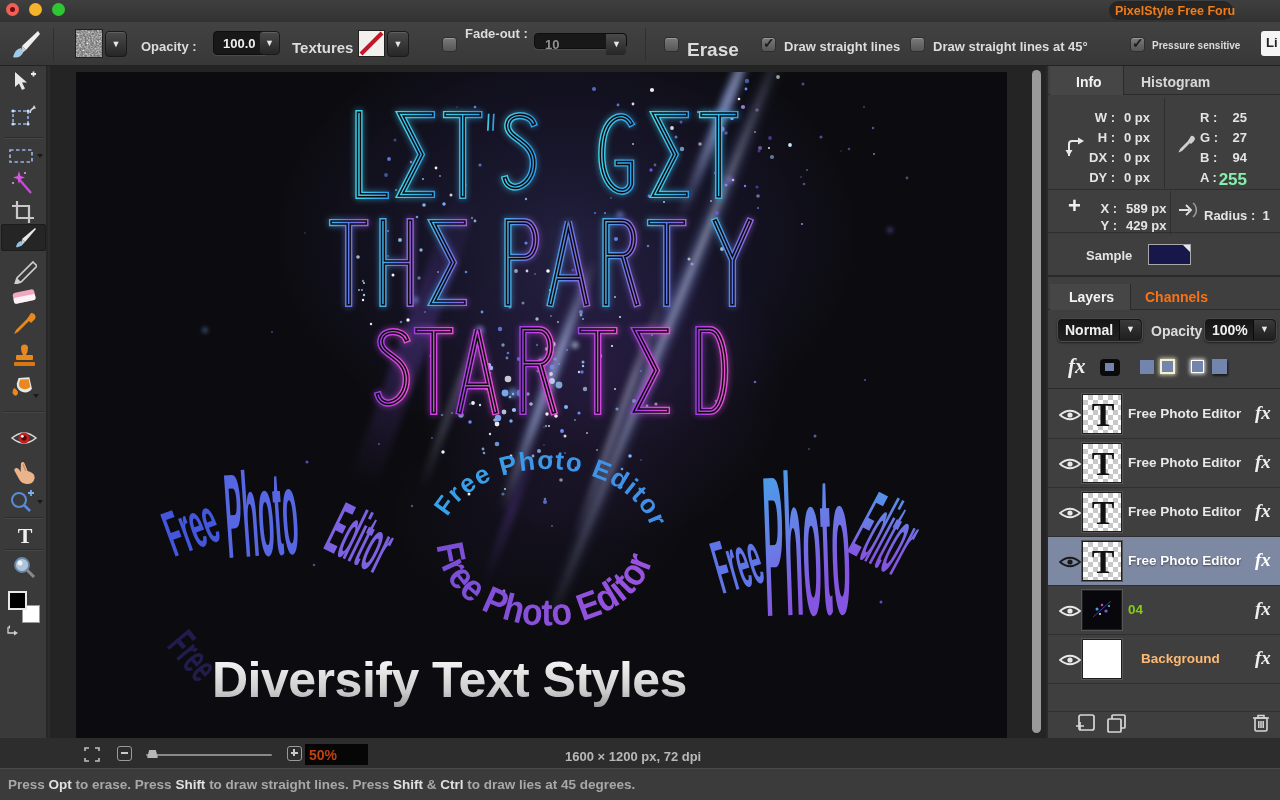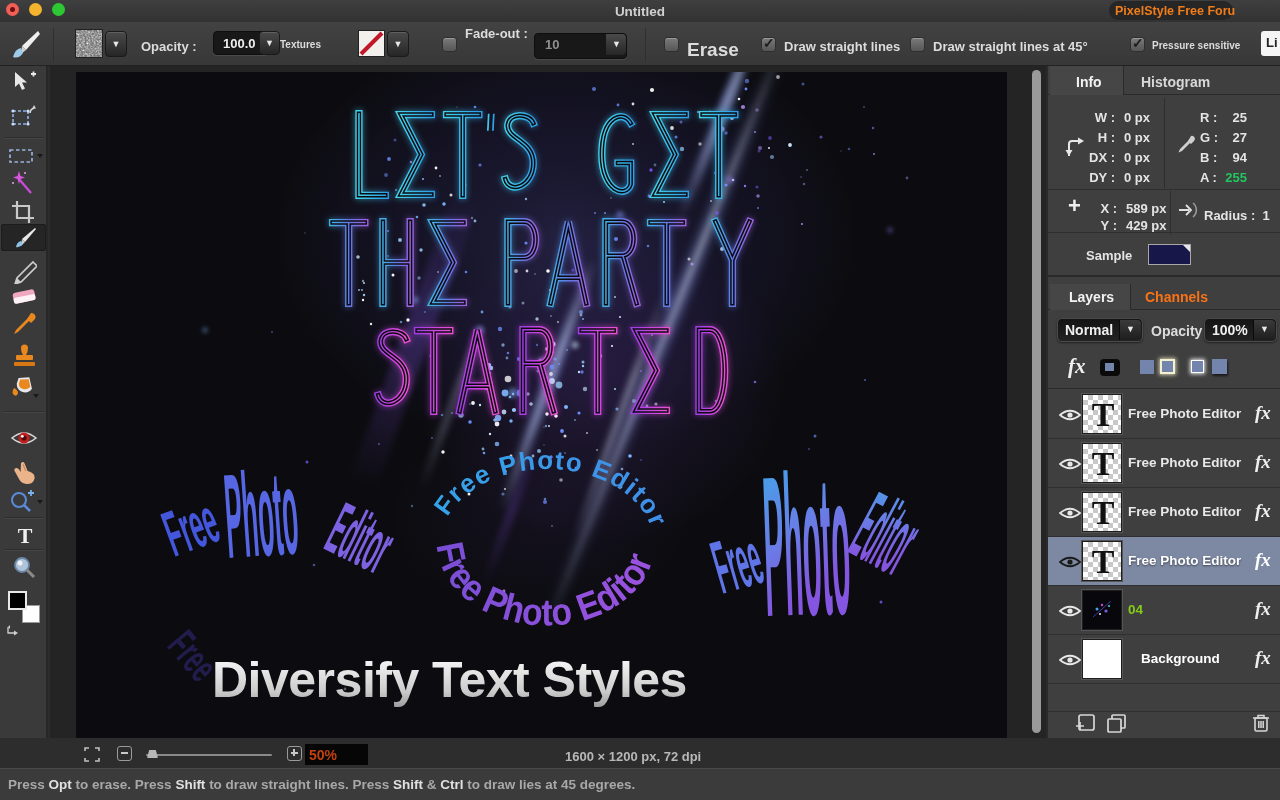--- a/index.html
+++ b/index.html
@@ -3,21 +3,20 @@
 *{margin:0;padding:0;box-sizing:border-box}
 html,body{width:1280px;height:800px;overflow:hidden;background:#2c2c2c;font-family:'Liberation Sans',sans-serif}
 .abs{position:absolute}
 </style></head><body>
 <div class="abs" style="left:0;top:0;width:1280px;height:22px;background:linear-gradient(#3f3f3f,#323232)">
     <div style="position:absolute;left:6px;top:3px;width:13px;height:13px;border-radius:50%;background:#f15f56">
       <span style="position:absolute;left:4px;top:4px;width:5px;height:5px;border-radius:50%;background:#6a0f0f"></span>
     </div>
     <div style="position:absolute;left:29px;top:3px;width:13px;height:13px;border-radius:50%;background:#f5b42e"></div>
     <div style="position:absolute;left:52px;top:3px;width:13px;height:13px;border-radius:50%;background:#2dc734"></div>
-    <div style="position:absolute;left:0;top:4px;width:100%;text-align:center;color:#d0d0d0;font-weight:bold;font-size:13.5px">Untitled</div>
     <div style="position:absolute;left:1109px;top:1px;width:124px;height:19px;background:#262626;border-radius:10px;">
       <span style="position:absolute;left:6px;top:3px;color:#f07d1a;font-weight:bold;font-size:12.5px;white-space:nowrap">PixelStyle Free Foru</span>
     </div>
   </div>
 <div class="abs" style="left:0;top:22px;width:1280px;height:44px;background:linear-gradient(#424242,#383838);border-bottom:1px solid #222">
     <svg style="position:absolute;left:8px;top:6px" width="34" height="34" viewBox="0 0 34 34">
       <path d="M30,3 L14,18 L18,22 L32,6 Z" fill="#efefef"></path>
       <path d="M14,18 L18,22 L13,26 Z" fill="#d0d0d0"></path>
       <path d="M13,20 q-6,1 -8,9 q6,2 10,-4 Z" fill="#9ecbe8"></path>
     </svg>
@@ -35,30 +34,30 @@
     <div style="position:absolute;left:105px;top:9px;width:22px;height:26px;border-radius:4px;background:linear-gradient(#4a4a4a,#262626);border:1px solid #1a1a1a;box-shadow:inset 0 1px 0 rgba(255,255,255,0.12)">
       <span style="position:absolute;left:50%;top:50%;transform:translate(-50%,-54%);color:#e8e8e8;font-size:9px">▼</span>
     </div>
     <div style="position:absolute;left:141px;top:17px;color:#dcdcdc;font-weight:bold;font-size:13px;white-space:nowrap">Opacity :</div>
     <div style="position:absolute;left:213px;top:9px;width:55px;height:24px;border-radius:4px;background:#181818;border:1px solid #0e0e0e;box-shadow:0 1px 0 rgba(255,255,255,0.09)">
       <span style="position:absolute;left:9px;top:4px;color:#efefef;font-weight:bold;font-size:13px">100.0</span>
     </div>
     <div style="position:absolute;left:259px;top:9px;width:21px;height:24px;border-radius:4px;background:linear-gradient(#4a4a4a,#262626);border:1px solid #1a1a1a;box-shadow:inset 0 1px 0 rgba(255,255,255,0.12)">
       <span style="position:absolute;left:50%;top:50%;transform:translate(-50%,-54%);color:#e8e8e8;font-size:9px">▼</span>
     </div>
-    <div style="position:absolute;left:280px;top:17px;color:#dcdcdc;font-weight:bold;font-size:10px;white-space:nowrap">Textures</div>
+    <div style="position:absolute;left:292px;top:17px;color:#dcdcdc;font-weight:bold;font-size:15px;white-space:nowrap">Textures</div>
     <div style="position:absolute;left:358px;top:8px;width:27px;height:27px;background:#f2f0ec;border:1px solid #222"><svg width="25" height="25">
         <path d="M2,23 L23,2" stroke="#c01828" stroke-width="4"></path>
       </svg></div>
     <div style="position:absolute;left:387px;top:9px;width:22px;height:26px;border-radius:4px;background:linear-gradient(#4a4a4a,#262626);border:1px solid #1a1a1a;box-shadow:inset 0 1px 0 rgba(255,255,255,0.12)">
       <span style="position:absolute;left:50%;top:50%;transform:translate(-50%,-54%);color:#e8e8e8;font-size:9px">▼</span>
     </div>
     <div style="position:absolute;left:442px;top:15px;width:15px;height:15px;border-radius:3.5px;background:linear-gradient(#7a7a7a,#565656);border:1px solid #2e2e2e;box-shadow:inset 0 1px 0 rgba(255,255,255,0.25)"></div>
     <div style="position:absolute;left:465px;top:4px;color:#dcdcdc;font-weight:bold;font-size:13px;white-space:nowrap">Fade-out :</div>
-    <div style="position:absolute;left:534px;top:11px;width:93px;height:26px;border-radius:4px;background:#181818;border:1px solid #0e0e0e;box-shadow:0 1px 0 rgba(255,255,255,0.09)">
+    <div style="position:absolute;left:534px;top:11px;width:93px;height:16px;border-radius:4px;background:#181818;border:1px solid #0e0e0e;box-shadow:0 1px 0 rgba(255,255,255,0.09)">
       <span style="position:absolute;left:10px;top:3px;color:#909090;font-weight:bold;font-size:13px">10</span>
       <span style="position:absolute;right:0;top:0;width:20px;height:21px;border-radius:0 4px 4px 0;background:linear-gradient(#4a4a4a,#262626)"></span>
       <span style="position:absolute;right:5px;top:5px;color:#e8e8e8;font-size:9px">▼</span>
     </div>
     <div style="position:absolute;left:645px;top:6px;width:1px;height:34px;background:#303030"></div>
     <div style="position:absolute;left:664px;top:15px;width:15px;height:15px;border-radius:3.5px;background:linear-gradient(#7a7a7a,#565656);border:1px solid #2e2e2e;box-shadow:inset 0 1px 0 rgba(255,255,255,0.25)"></div>
     <div style="position:absolute;left:687px;top:17px;color:#dcdcdc;font-weight:bold;font-size:19px;white-space:nowrap">Erase</div>
     <div style="position:absolute;left:761px;top:15px;width:15px;height:15px;border-radius:3.5px;background:linear-gradient(#7a7a7a,#565656);border:1px solid #2e2e2e;box-shadow:inset 0 1px 0 rgba(255,255,255,0.25)">
       <span style="position:absolute;left:1px;top:-3px;color:#1d1d1d;font:bold 14px 'Liberation Sans';">✓</span>
     </div>
@@ -678,21 +677,21 @@
     <div style="position:absolute;left:76px;top:84px;color:#e4e4e4;font-weight:bold;font-size:13px;white-space:nowrap">0 px</div>
     <div style="position:absolute;right:165px;top:104px;color:#e4e4e4;font-weight:bold;font-size:13px;white-space:nowrap">DY :</div>
     <div style="position:absolute;left:76px;top:104px;color:#e4e4e4;font-weight:bold;font-size:13px;white-space:nowrap">0 px</div>
     <div style="position:absolute;left:152px;top:44px;color:#e4e4e4;font-weight:bold;font-size:13px;white-space:nowrap">R :</div>
     <div style="position:absolute;right:33px;top:44px;color:#e4e4e4;font-weight:bold;font-size:13px;white-space:nowrap">25</div>
     <div style="position:absolute;left:152px;top:64px;color:#e4e4e4;font-weight:bold;font-size:13px;white-space:nowrap">G :</div>
     <div style="position:absolute;right:33px;top:64px;color:#e4e4e4;font-weight:bold;font-size:13px;white-space:nowrap">27</div>
     <div style="position:absolute;left:152px;top:84px;color:#e4e4e4;font-weight:bold;font-size:13px;white-space:nowrap">B :</div>
     <div style="position:absolute;right:33px;top:84px;color:#e4e4e4;font-weight:bold;font-size:13px;white-space:nowrap">94</div>
     <div style="position:absolute;left:152px;top:104px;color:#e4e4e4;font-weight:bold;font-size:13px;white-space:nowrap">A :</div>
-    <div style="position:absolute;right:33px;top:104px;color:#22c55e;font-weight:bold;font-size:13px;white-space:nowrap">255</div>
+    <div style="position:absolute;right:33px;top:104px;color:#86efac;font-weight:bold;font-size:17px;white-space:nowrap">255</div>
     <svg style="position:absolute;left:16px;top:70px" width="22" height="22" viewBox="0 0 22 22">
       <path d="M5,20 V8 a3,3 0 0 1 3,-3 h7" fill="none" stroke="#e8e8e8" stroke-width="2"></path>
       <path d="M14,1.5 l6,3.5 l-6,3.5 Z" fill="#e8e8e8"></path>
       <path d="M1.5,14 l3.5,6 l3.5,-6 Z" fill="#e8e8e8"></path>
     </svg>
     <svg style="position:absolute;left:128px;top:68px" width="20" height="22" viewBox="0 0 20 22">
       <path d="M15,2 a3,3 0 0 1 3,5 l-3,3 l-3,-3 Z" fill="#cfcfcf"></path>
       <path d="M13,6 L4,15 l-1.5,3.5 l3.5,-1.5 L15,8 Z" fill="#cfcfcf"></path>
     </svg>
     <div style="position:absolute;left:116px;top:32px;width:1px;height:90px;background:#2e2e2e"></div>
@@ -798,21 +797,21 @@
         </svg></div>
       <div style="position:absolute;left:80px;top:16px;color:#84cc16;font-weight:bold;font-size:13.5px;">04</div>
       <div style="position:absolute;left:207px;top:12px;color:#efefef;font:italic bold 19px 'Liberation Serif',serif">fx</div>
     </div>
     <div style="position:absolute;left:0;top:569px;width:234px;height:49px;border-bottom:1px solid #2f2f2f">
       <svg style="position:absolute;left:11px;top:18px" width="22" height="14" viewBox="0 0 22 14">
         <path d="M1,7 Q11,-1.5 21,7 Q11,15.5 1,7 Z" fill="none" stroke="#e8e8e8" stroke-width="1.7"></path>
         <circle cx="11" cy="7" r="2.6" fill="#e8e8e8"></circle>
       </svg>
       <div style="position:absolute;left:34px;top:4px;width:40px;height:40px;background:#fff;border:1px solid #1e1e1e;outline:1px solid #555"></div>
-      <div style="position:absolute;left:80px;top:16px;color:#ffffff;font-weight:bold;font-size:13.5px;padding-left:13px;">Background</div>
+      <div style="position:absolute;left:80px;top:16px;color:#fdba74;font-weight:bold;font-size:13.5px;padding-left:13px;">Background</div>
       <div style="position:absolute;left:207px;top:12px;color:#efefef;font:italic bold 19px 'Liberation Serif',serif">fx</div>
     </div>
     <div style="position:absolute;left:0;top:645px;width:234px;height:27px;border-top:1px solid #2f2f2f"></div>
     <svg style="position:absolute;left:27px;top:648px" width="22" height="20" viewBox="0 0 22 20">
       <rect x="4" y="1" width="15" height="15" rx="2" fill="none" stroke="#d8d8d8" stroke-width="1.7"></rect>
       <path d="M1,12 h8 M5,8 v8" stroke="#d8d8d8" stroke-width="1.7"></path>
     </svg>
     <svg style="position:absolute;left:58px;top:648px" width="22" height="20" viewBox="0 0 22 20">
       <rect x="6" y="1" width="13" height="13" rx="1" fill="none" stroke="#d8d8d8" stroke-width="1.7"></rect>
       <rect x="2" y="5" width="13" height="13" rx="1" fill="#3d3d3d" stroke="#d8d8d8" stroke-width="1.7"></rect>

